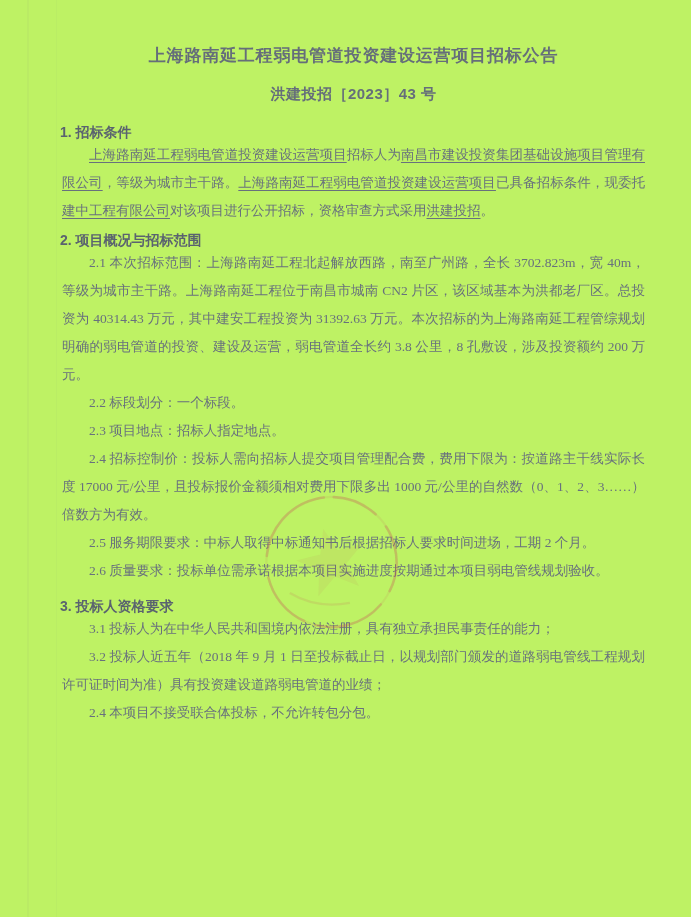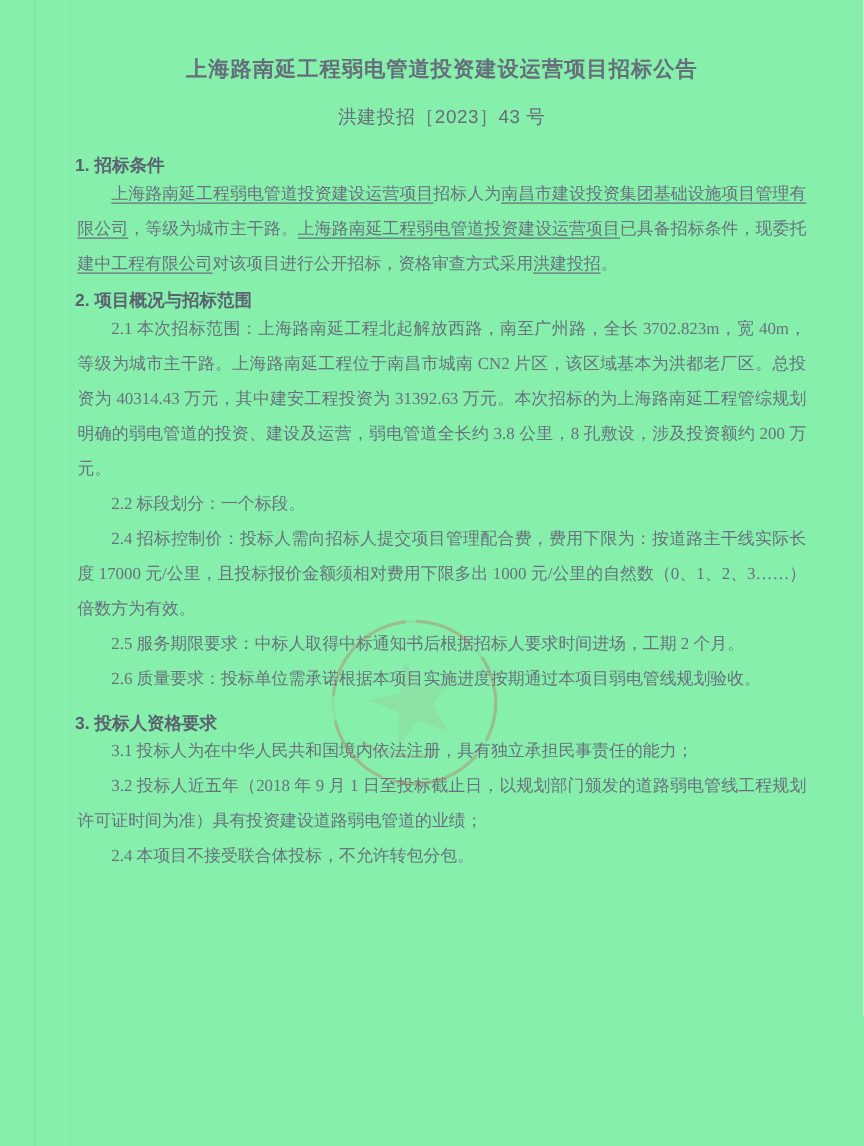--- a/index.html
+++ b/index.html
@@ -1,19 +1,19 @@
 <!DOCTYPE html>
 <html><head>
 <meta charset="utf-8">
 <style>
   html,body{margin:0;padding:0;background:#ffffff;}
   .page{
     position:relative;
     width:691px;height:917px;
-    background:#86efac;
+    background:#bef264;
     overflow:hidden;
     font-family:"Liberation Serif","DejaVu Serif",serif;
     color:#68717d;
     box-sizing:border-box;
   }
   .content{
     position:absolute;
     left:62px;top:46px;
     width:583px;
   }
@@ -22,21 +22,21 @@
     font-size:17px;line-height:20px;
     font-weight:bold;
     text-align:center;
     letter-spacing:0.8px;
     color:#656e7a;
     font-family:"Liberation Sans","DejaVu Sans",sans-serif;
   }
   .doc-number{
     margin:19px 0 0 0;
     font-size:15px;line-height:18px;
-    font-weight:normal;
+    font-weight:bold;
     text-align:center;
     letter-spacing:0.5px;
     color:#656e7a;
     font-family:"Liberation Sans","DejaVu Sans",sans-serif;
   }
   .sec-heading{
     margin:0;
     font-size:14px;line-height:17px;
     font-weight:bold;
     color:#5a636f;
@@ -98,20 +98,21 @@
     <div class="doc-number">洪建投招［2023］43 号</div>
 
     <h2 class="sec-heading sec1">1. 招标条件</h2>
 
     <p class="body mt20"><span class="u">上海路南延工程弱电管道投资建设运营项目</span><span>招标人为</span><span class="u">南昌市建设投资集团基础设施项目管理有限公司</span><span>，等级为城市主干路。</span><span class="u">上海路南延工程弱电管道投资建设运营项目</span><span>已具备招标条件，现委托</span><span class="u">建中工程有限公司</span><span>对该项目进行公开招标，资格审查方式采用</span><span class="u">洪建投招</span><span>。</span></p>
 
     <h2 class="sec-heading sec2">2. 项目概况与招标范围</h2>
 
     <p class="body mt19">2.1 本次招标范围：上海路南延工程北起解放西路，南至广州路，全长 3702.823m，宽 40m，等级为城市主干路。上海路南延工程位于南昌市城南 CN2 片区，该区域基本为洪都老厂区。总投资为 40314.43 万元，其中建安工程投资为 31392.63 万元。本次招标的为上海路南延工程管综规划明确的弱电管道的投资、建设及运营，弱电管道全长约 3.8 公里，8 孔敷设，涉及投资额约 200 万元。</p>
     <p class="body mt6">2.2 标段划分：一个标段。</p>
+    <p class="body">2.3 项目地点：招标人指定地点。</p>
     <p class="body mt1">2.4 招标控制价：投标人需向招标人提交项目管理配合费，费用下限为：按道路主干线实际长度 17000 元/公里，且投标报价金额须相对费用下限多出 1000 元/公里的自然数（0、1、2、3……）倍数方为有效。</p>
     <p class="body mt4">2.5 服务期限要求：中标人取得中标通知书后根据招标人要求时间进场，工期 2 个月。</p>
     <p class="body">2.6 质量要求：投标单位需承诺根据本项目实施进度按期通过本项目弱电管线规划验收。</p>
 
     <h2 class="sec-heading sec3">3. 投标人资格要求</h2>
 
     <p class="body mt12">3.1 投标人为在中华人民共和国境内依法注册，具有独立承担民事责任的能力；</p>
     <p class="body mt1">3.2 投标人近五年（2018 年 9 月 1 日至投标截止日，以规划部门颁发的道路弱电管线工程规划许可证时间为准）具有投资建设道路弱电管道的业绩；</p>
     <p class="body mt2">2.4 本项目不接受联合体投标，不允许转包分包。</p>
 

